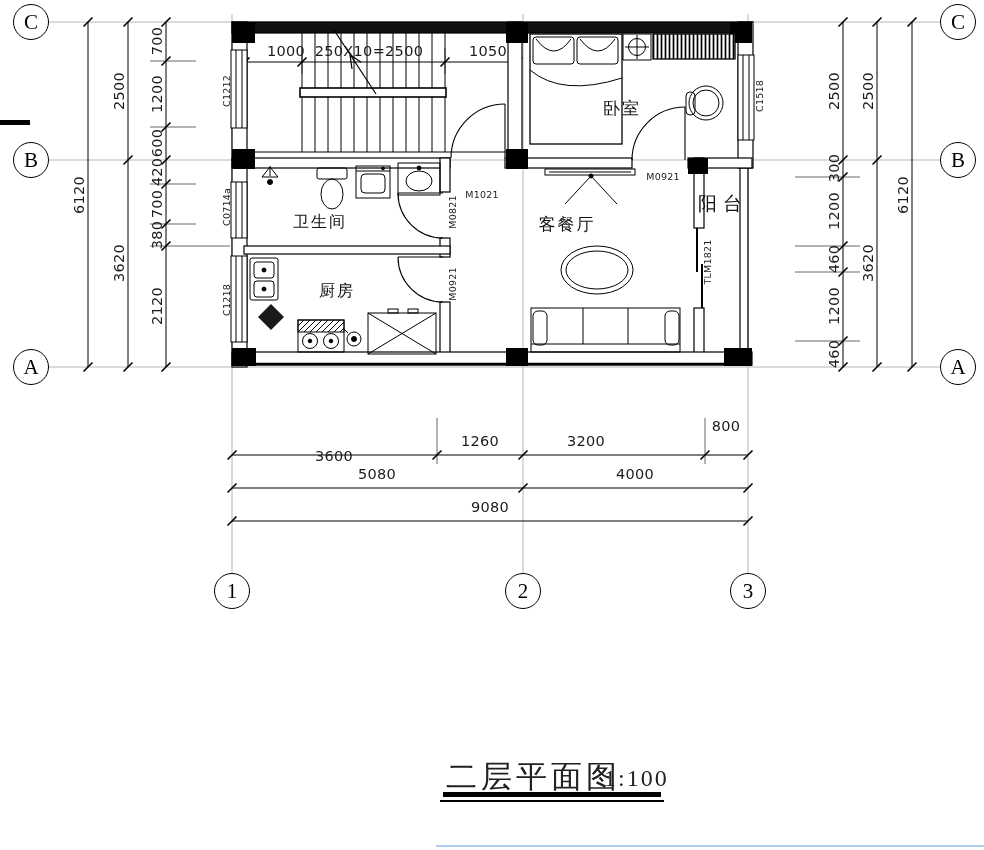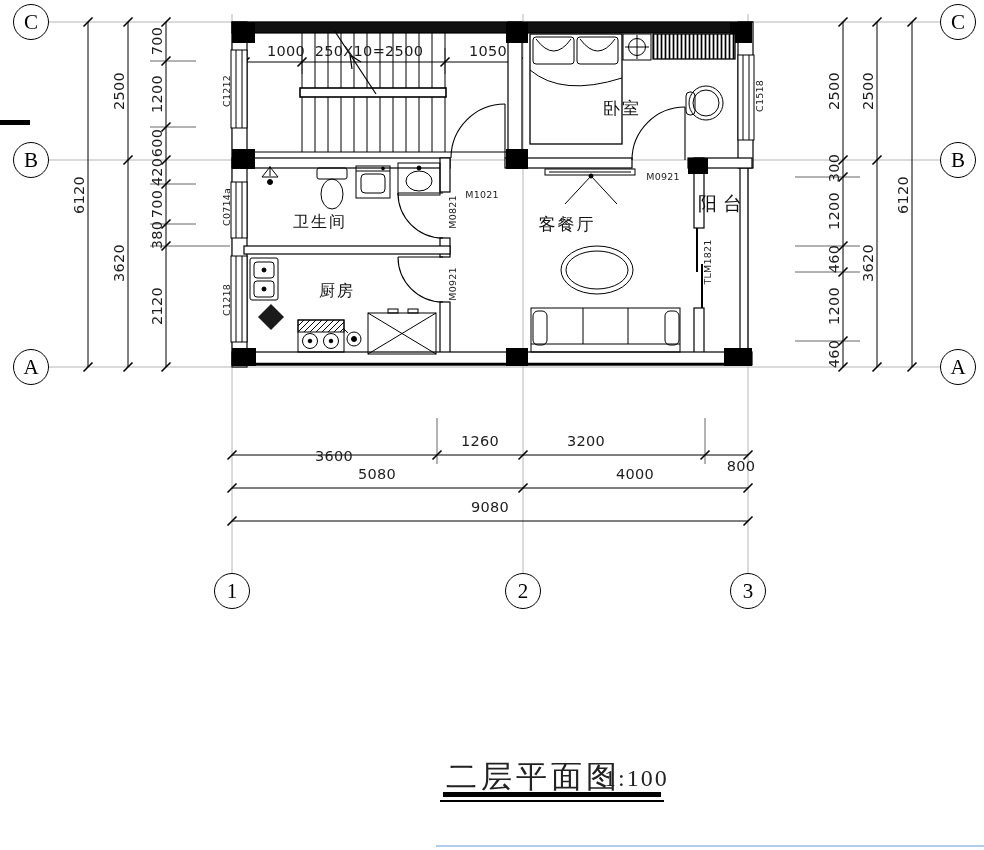--- a/index.html
+++ b/index.html
@@ -336,21 +336,21 @@
   <div class="lbl v dimlbl" style="left:834px;top:259px;">460</div>
   <div class="lbl v dimlbl" style="left:834px;top:306px;">1200</div>
   <div class="lbl v dimlbl" style="left:834px;top:354px;">460</div>
   <div class="lbl v dimlbl" style="left:868px;top:91px;">2500</div>
   <div class="lbl v dimlbl" style="left:868px;top:263px;">3620</div>
   <div class="lbl v dimlbl" style="left:903px;top:195px;">6120</div>
 
   <div class="lbl dimlbl" style="left:334px;top:456px;">3600</div>
   <div class="lbl dimlbl" style="left:480px;top:441px;">1260</div>
   <div class="lbl dimlbl" style="left:586px;top:441px;">3200</div>
-  <div class="lbl dimlbl" style="left:726px;top:466px;margin-left:15px;">800</div>
+  <div class="lbl dimlbl" style="left:726px;top:426px;">800</div>
   <div class="lbl dimlbl" style="left:377px;top:474px;">5080</div>
   <div class="lbl dimlbl" style="left:635px;top:474px;">4000</div>
   <div class="lbl dimlbl" style="left:490px;top:507px;text-align:center;">9080</div>
 
   <div class="lbl roomlbl" style="left:622px;top:108px;font-size:17px;">卧室</div>
   <div class="lbl roomlbl" style="left:320px;top:222px;">卫生间</div>
   <div class="lbl roomlbl" style="left:337px;top:291px;">厨房</div>
   <div class="lbl roomlbl" style="left:567px;top:224px;font-size:17px;">客餐厅</div>
   <div class="lbl roomlbl" style="left:723px;top:204px;font-size:19px;letter-spacing:6px;">阳台</div>
 

